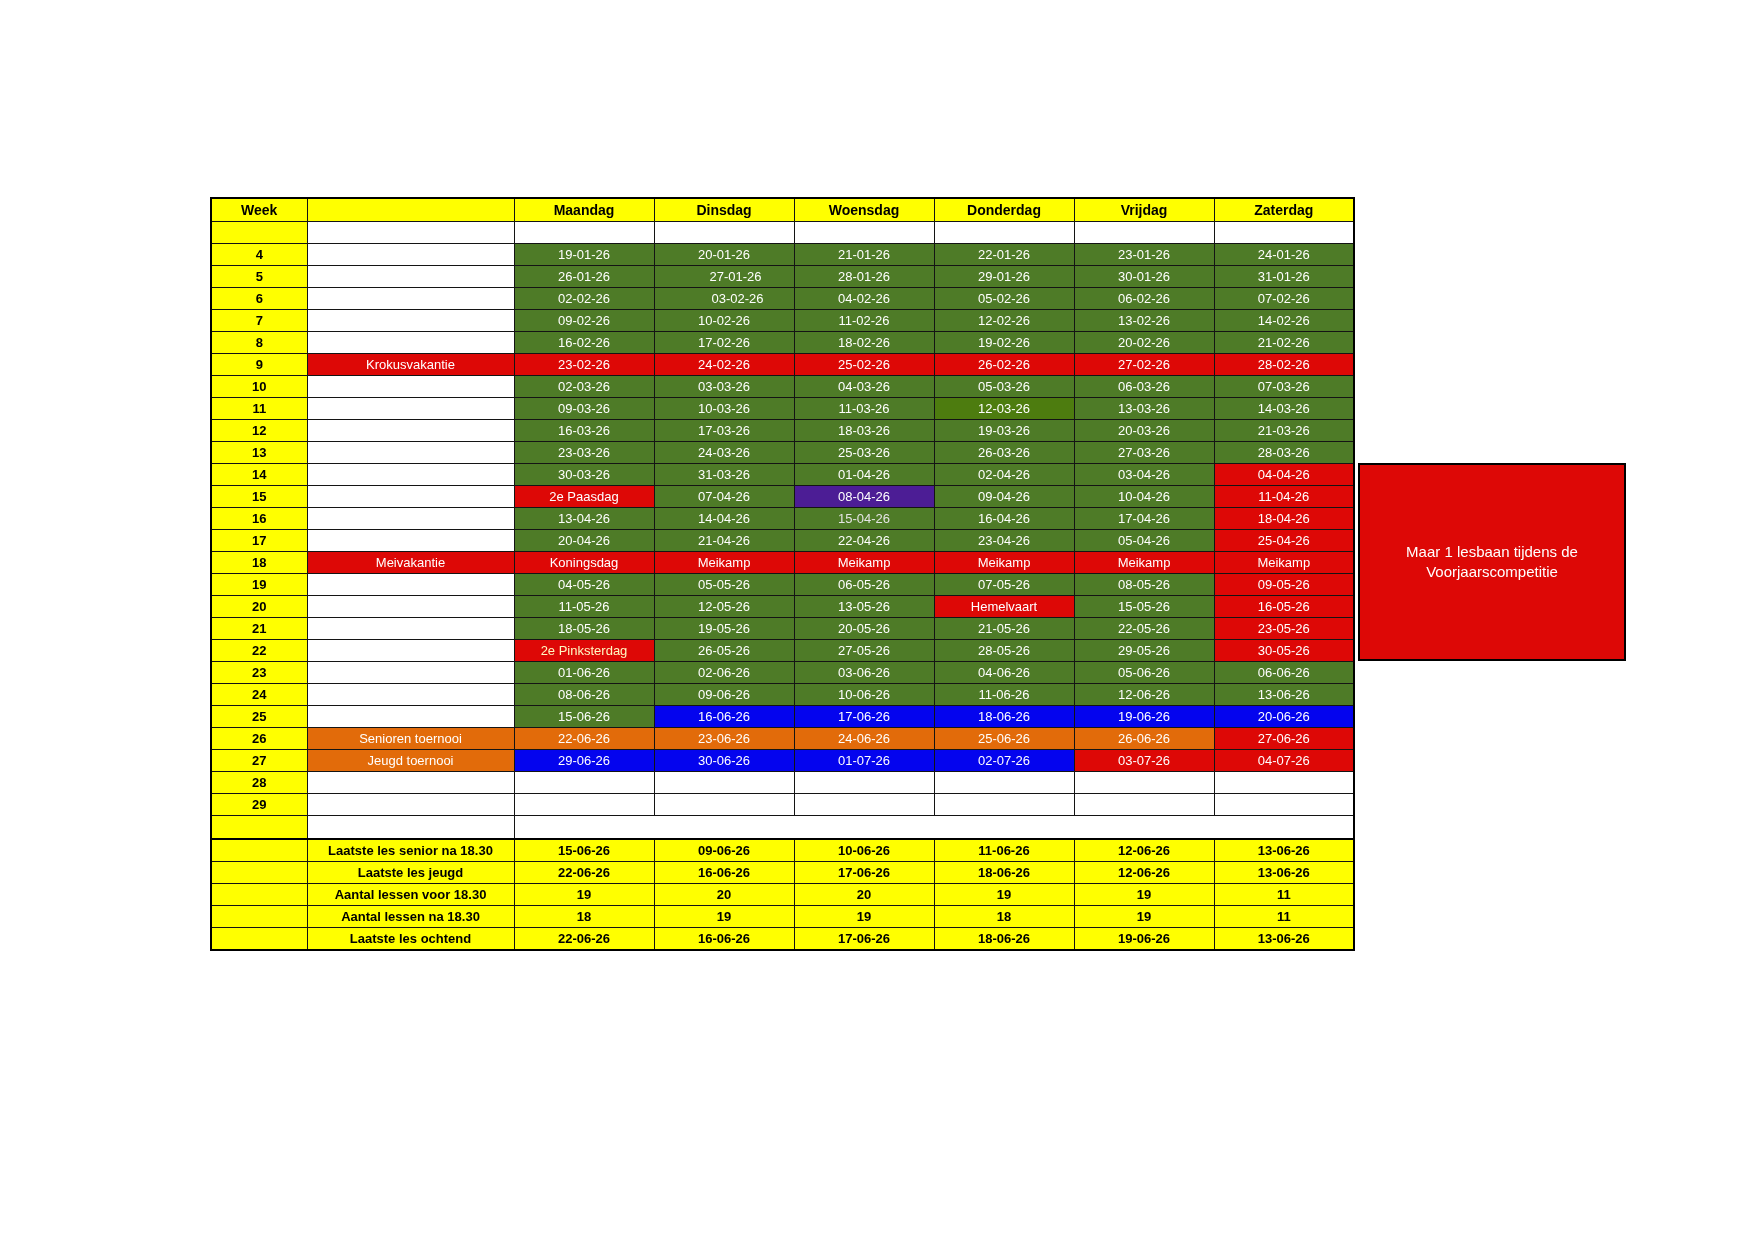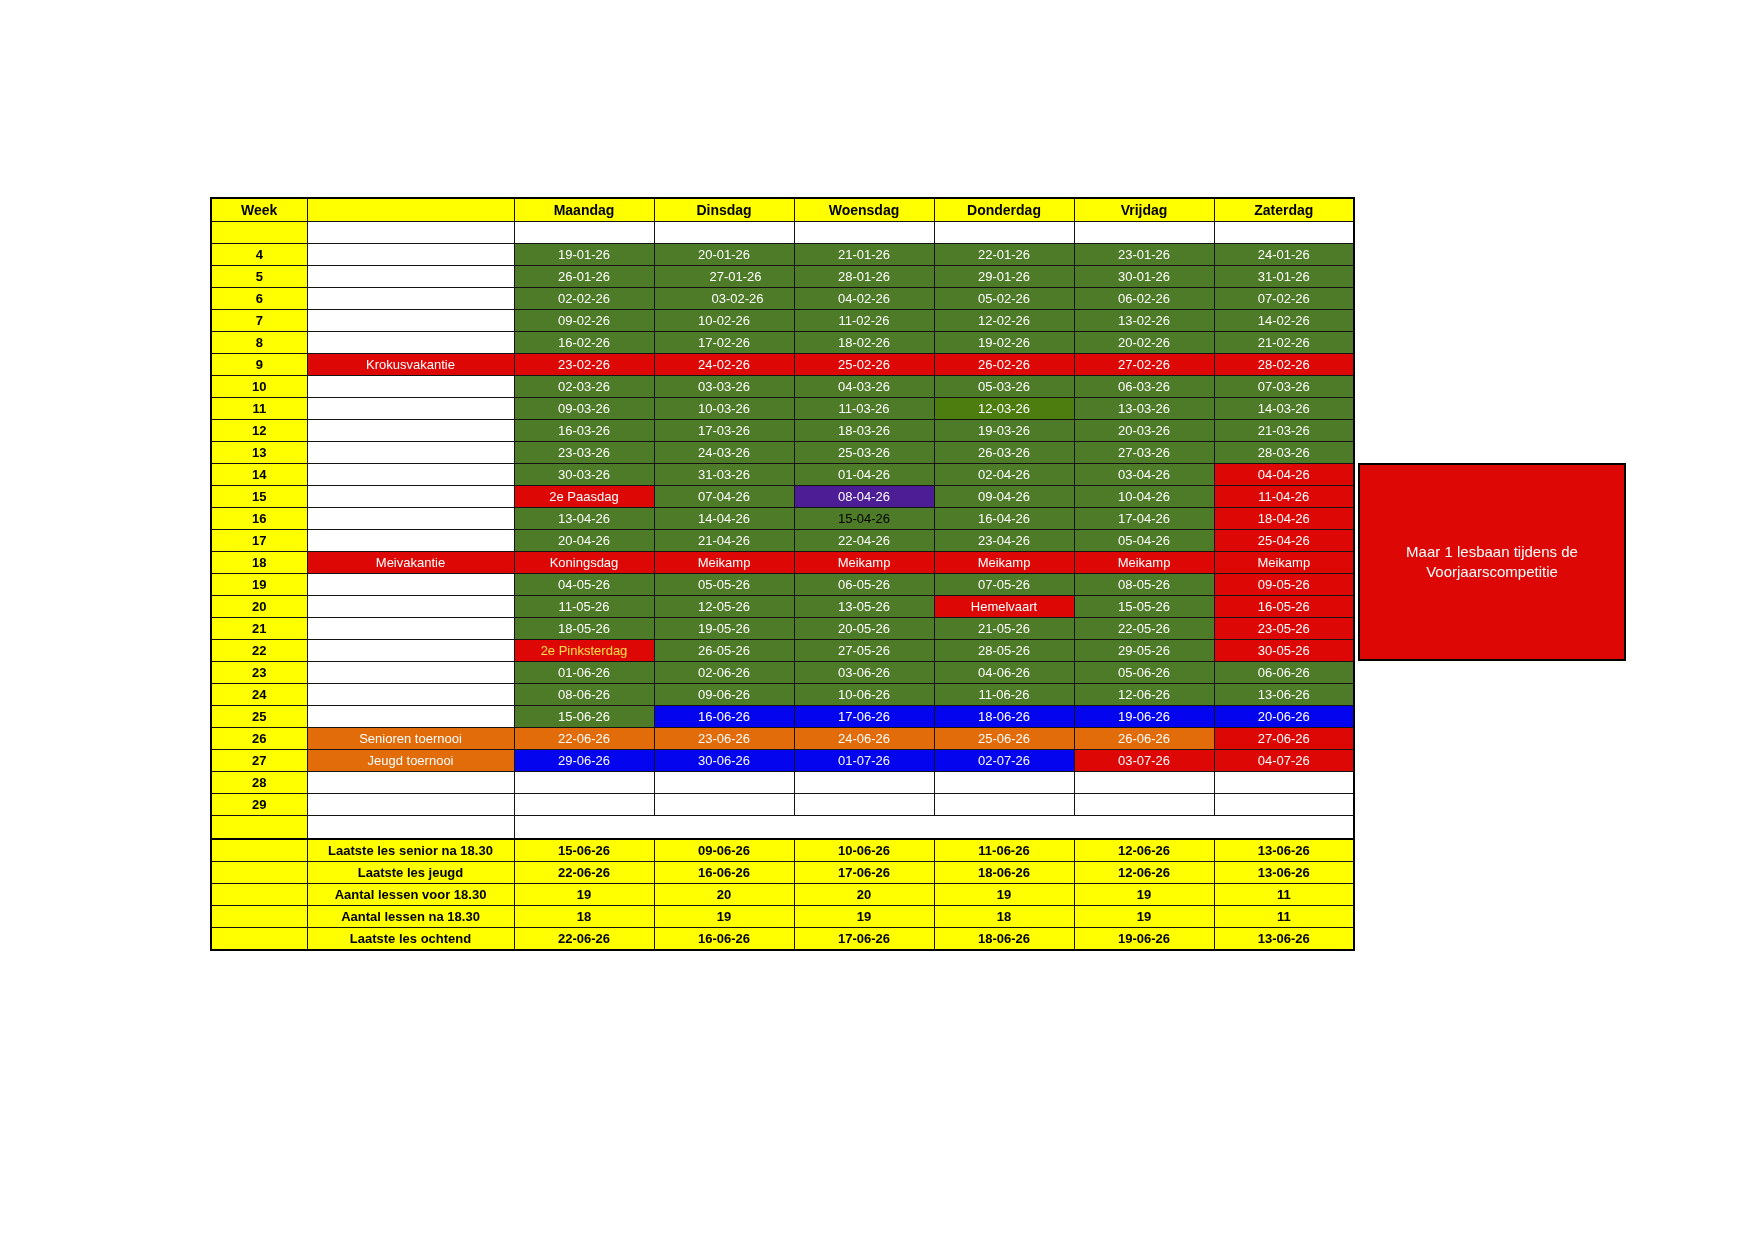--- a/index.html
+++ b/index.html
@@ -197,21 +197,21 @@
           <td class="dc" style="background: #4c1d95; color: rgb(255, 255, 255);">08-04-26</td>
           <td class="dc" style="background: rgb(78, 123, 39); color: rgb(255, 255, 255);">09-04-26</td>
           <td class="dc" style="background: rgb(78, 123, 39); color: rgb(255, 255, 255);">10-04-26</td>
           <td class="dc" style="background: rgb(221, 8, 6); color: rgb(255, 255, 255);">11-04-26</td>
         </tr>
         <tr>
           <td class="wk">16</td>
           <td class="lbl" style="background: rgb(255, 255, 255); color: rgb(0, 0, 0);"></td>
           <td class="dc" style="background: rgb(78, 123, 39); color: rgb(255, 255, 255);">13-04-26</td>
           <td class="dc" style="background: rgb(78, 123, 39); color: rgb(255, 255, 255);">14-04-26</td>
-          <td class="dc" style="background: rgb(78, 123, 39); color: #000000;">15-04-26</td>
+          <td class="dc" style="background: rgb(78, 123, 39); color: #e5e5e5;">15-04-26</td>
           <td class="dc" style="background: rgb(78, 123, 39); color: rgb(255, 255, 255);">16-04-26</td>
           <td class="dc" style="background: rgb(78, 123, 39); color: rgb(255, 255, 255);">17-04-26</td>
           <td class="dc" style="background: rgb(221, 8, 6); color: rgb(255, 255, 255);">18-04-26</td>
         </tr>
         <tr>
           <td class="wk">17</td>
           <td class="lbl" style="background: rgb(255, 255, 255); color: rgb(0, 0, 0);"></td>
           <td class="dc" style="background: rgb(78, 123, 39); color: rgb(255, 255, 255);">20-04-26</td>
           <td class="dc" style="background: rgb(78, 123, 39); color: rgb(255, 255, 255);">21-04-26</td>
           <td class="dc" style="background: rgb(78, 123, 39); color: rgb(255, 255, 255);">22-04-26</td>
@@ -255,21 +255,21 @@
           <td class="dc" style="background: rgb(78, 123, 39); color: rgb(255, 255, 255);">18-05-26</td>
           <td class="dc" style="background: rgb(78, 123, 39); color: rgb(255, 255, 255);">19-05-26</td>
           <td class="dc" style="background: rgb(78, 123, 39); color: rgb(255, 255, 255);">20-05-26</td>
           <td class="dc" style="background: rgb(78, 123, 39); color: rgb(255, 255, 255);">21-05-26</td>
           <td class="dc" style="background: rgb(78, 123, 39); color: rgb(255, 255, 255);">22-05-26</td>
           <td class="dc" style="background: rgb(221, 8, 6); color: rgb(255, 255, 255);">23-05-26</td>
         </tr>
         <tr>
           <td class="wk">22</td>
           <td class="lbl" style="background: rgb(255, 255, 255); color: rgb(0, 0, 0);"></td>
-          <td class="dc" style="background: rgb(221, 8, 6); color: #fde047;">2e Pinksterdag</td>
+          <td class="dc" style="background: rgb(221, 8, 6); color: #fef9c3;">2e Pinksterdag</td>
           <td class="dc" style="background: rgb(78, 123, 39); color: rgb(255, 255, 255);">26-05-26</td>
           <td class="dc" style="background: rgb(78, 123, 39); color: rgb(255, 255, 255);">27-05-26</td>
           <td class="dc" style="background: rgb(78, 123, 39); color: rgb(255, 255, 255);">28-05-26</td>
           <td class="dc" style="background: rgb(78, 123, 39); color: rgb(255, 255, 255);">29-05-26</td>
           <td class="dc" style="background: rgb(221, 8, 6); color: rgb(255, 255, 255);">30-05-26</td>
         </tr>
         <tr>
           <td class="wk">23</td>
           <td class="lbl" style="background: rgb(255, 255, 255); color: rgb(0, 0, 0);"></td>
           <td class="dc" style="background: rgb(78, 123, 39); color: rgb(255, 255, 255);">01-06-26</td>

